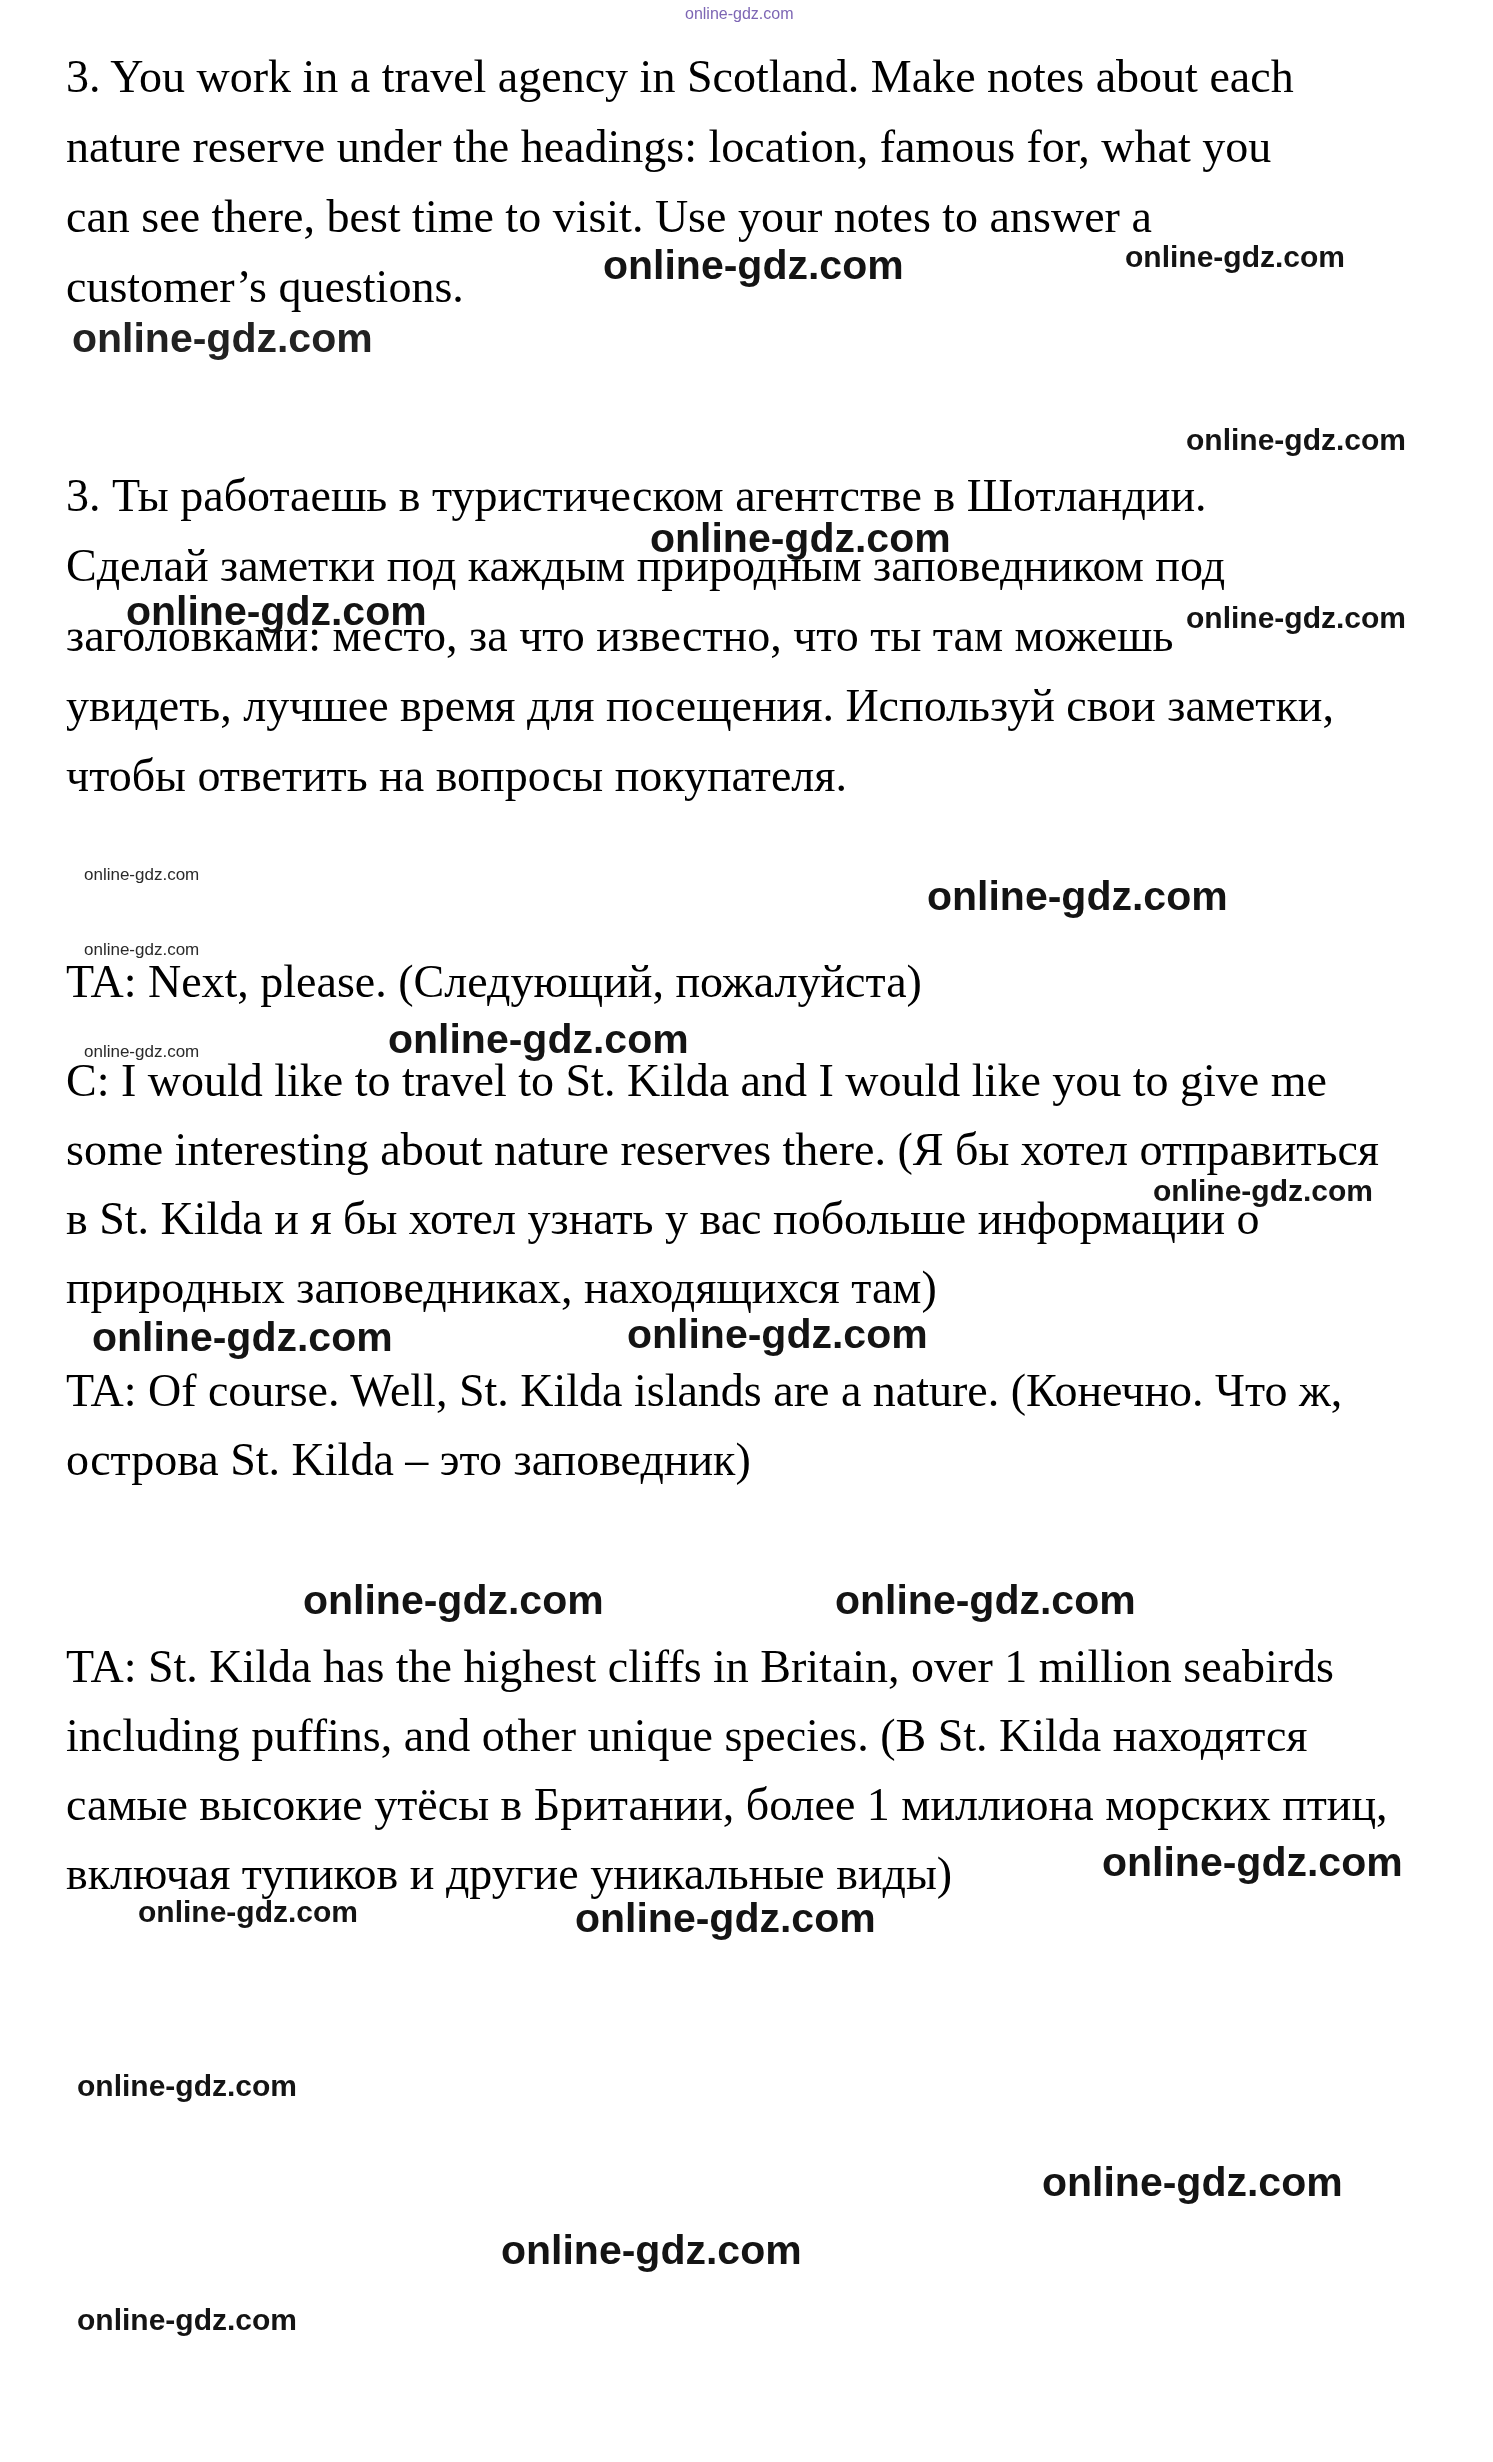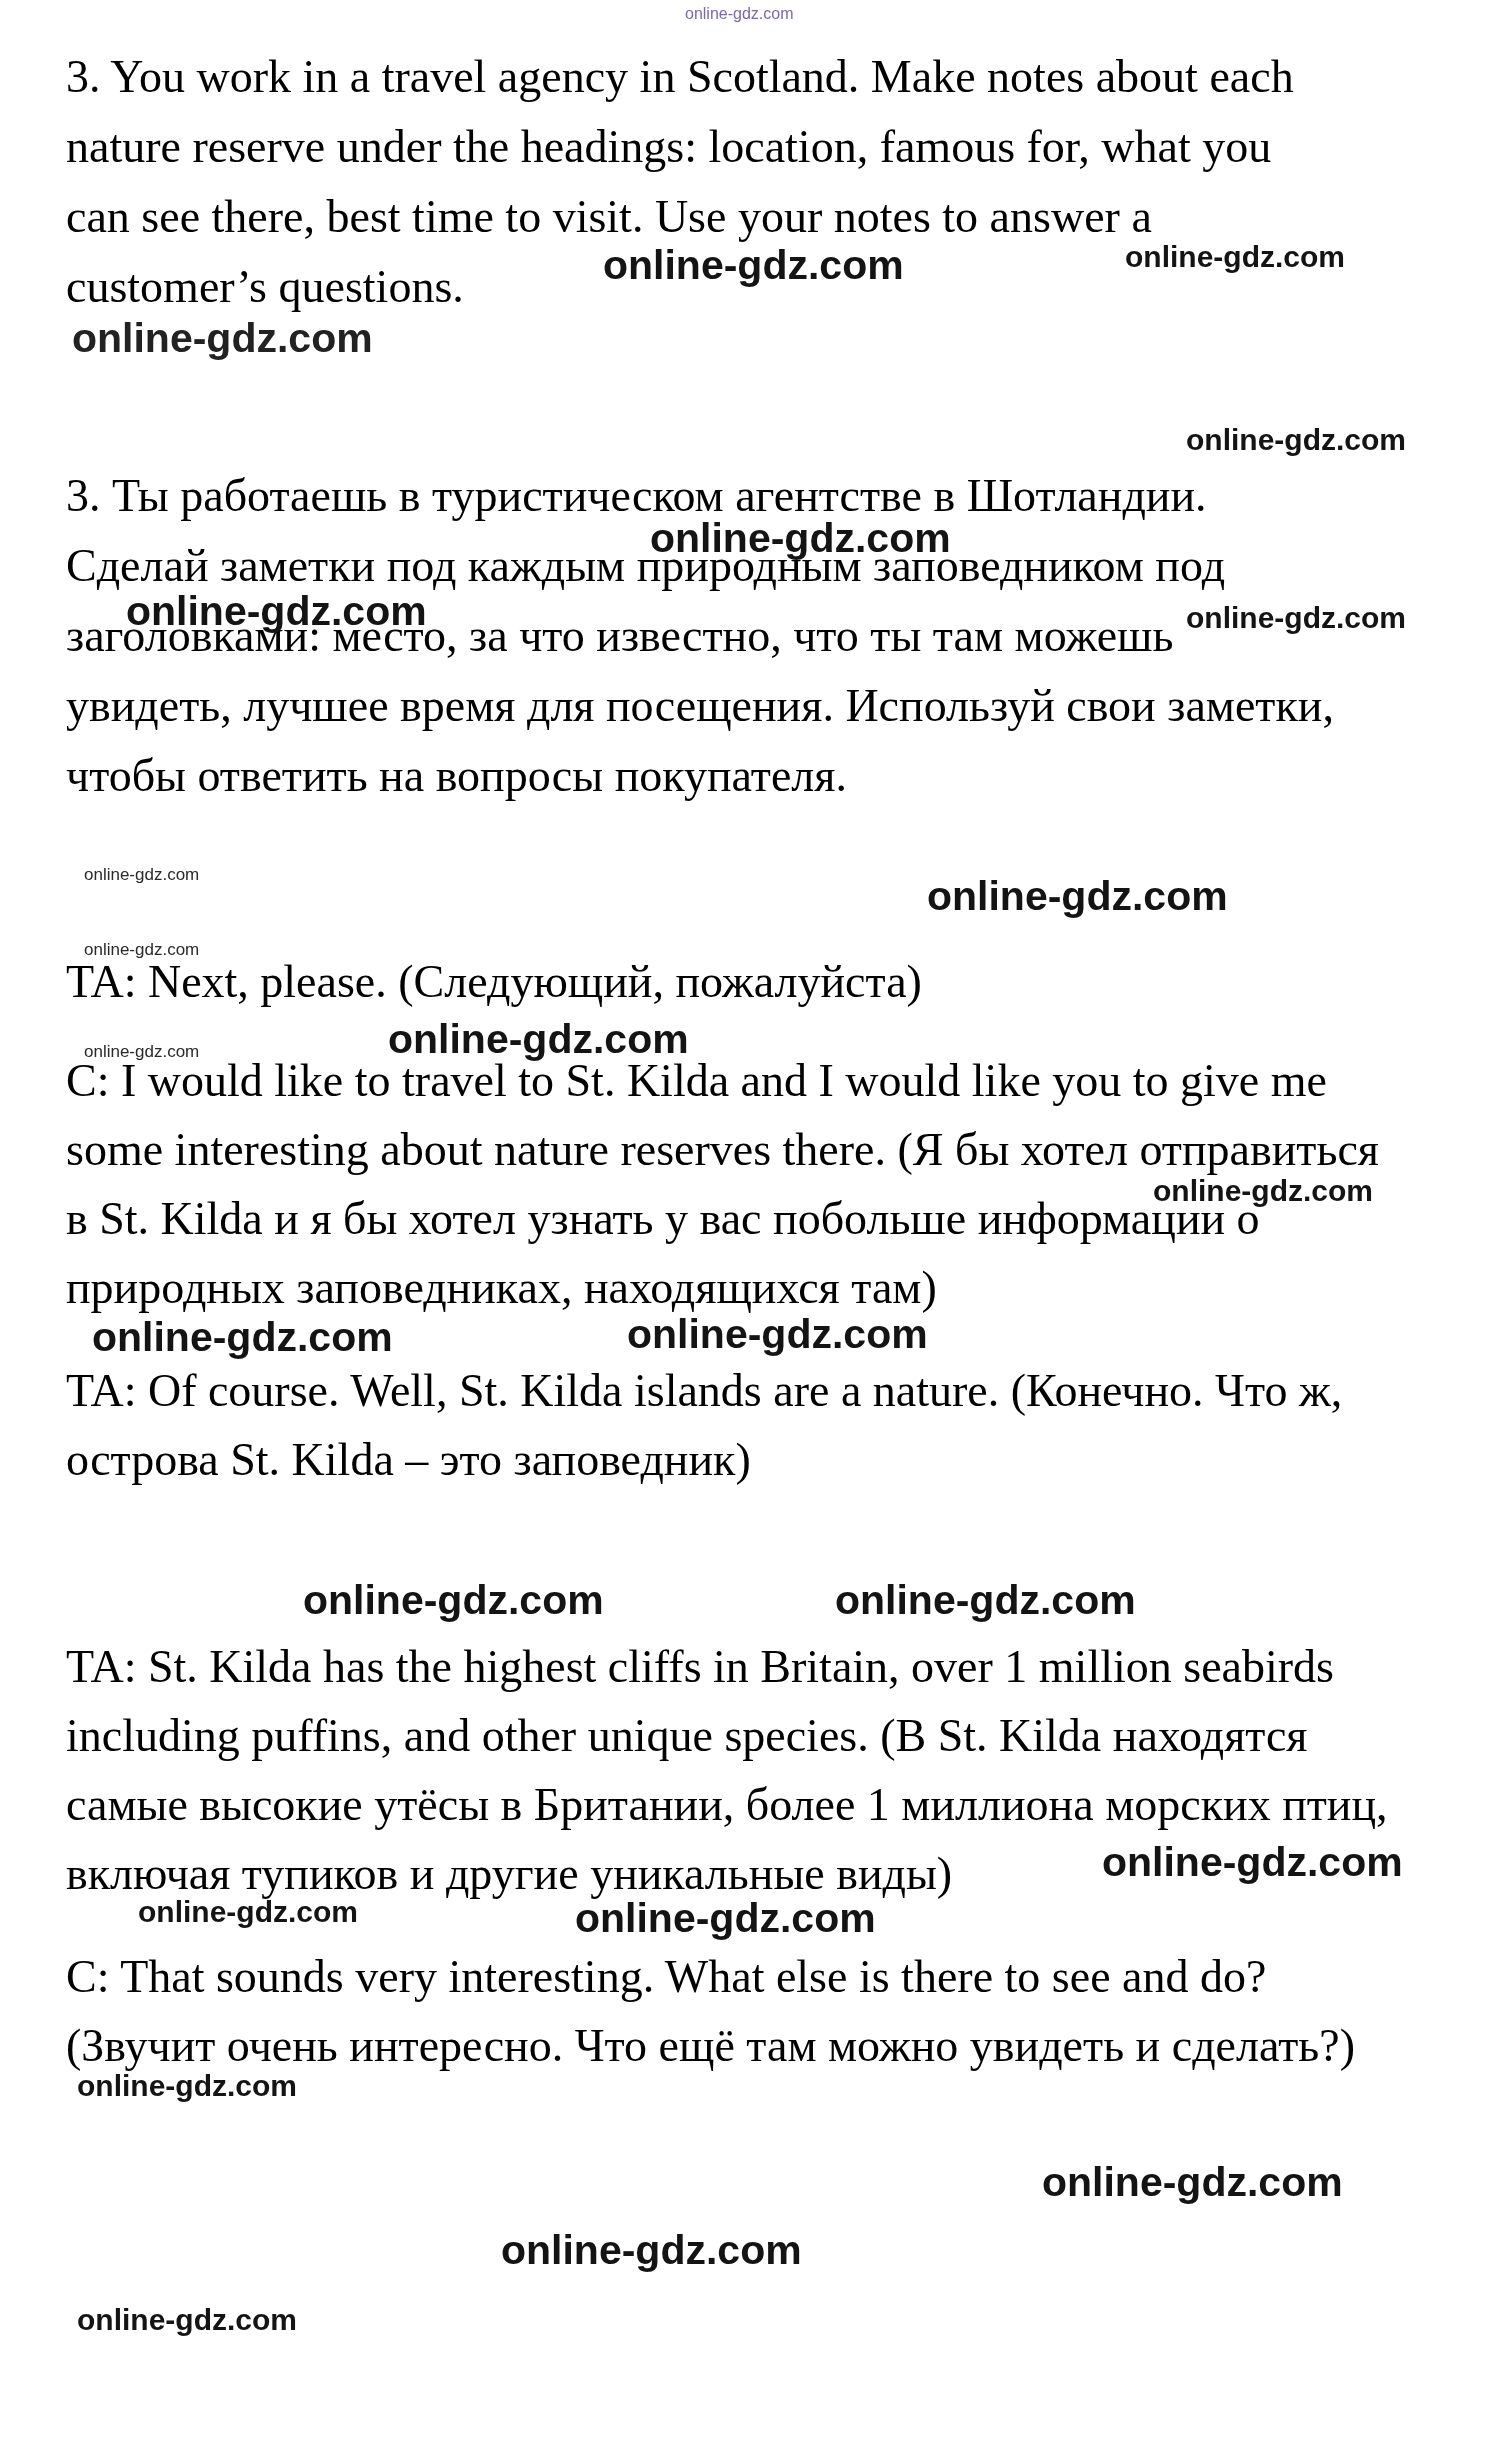--- a/index.html
+++ b/index.html
@@ -78,22 +78,20 @@
 
   <div class="line-block" id="p3">TA: Of course. Well, St. Kilda islands are a nature. (Конечно. Что ж,
 острова St. Kilda – это заповедник)</div>
 
 
   <div class="line-block" id="p5">TA: St. Kilda has the highest cliffs in Britain, over 1 million seabirds
 including puffins, and other unique species. (В St. Kilda находятся
 самые высокие утёсы в Британии, более 1 миллиона морских птиц,
 включая тупиков и другие уникальные виды)</div>
 
-  <div class="line-block" id="p6">C: That sounds very interesting. What else is there to see and do?
-(Звучит очень интересно. Что ещё там можно увидеть и сделать?)</div>
 
 
   <div class="wm-layer">
       <span class="watermark" style="left: 685px; top: 4.8px; font-size: 16px; font-weight: 400; color: rgb(125, 102, 180); filter: blur(0.5px);">online-gdz.com</span>
       <span class="watermark" style="left: 603px; top: 243px; font-size: 41px; font-weight: 600; color: rgb(20, 20, 20);">online-gdz.com</span>
       <span class="watermark" style="left: 1125px; top: 240px; font-size: 30px; font-weight: 600; color: rgb(20, 20, 20);">online-gdz.com</span>
       <span class="watermark" style="left: 72px; top: 316px; font-size: 41px; font-weight: 600; color: rgb(34, 34, 34);">online-gdz.com</span>
       <span class="watermark" style="left: 1186px; top: 423px; font-size: 30px; font-weight: 600; color: rgb(20, 20, 20);">online-gdz.com</span>
       <span class="watermark" style="left: 650px; top: 516px; font-size: 41px; font-weight: 600; color: rgb(20, 20, 20);">online-gdz.com</span>
       <span class="watermark" style="left: 126px; top: 589px; font-size: 41px; font-weight: 600; color: rgb(20, 20, 20);">online-gdz.com</span>

